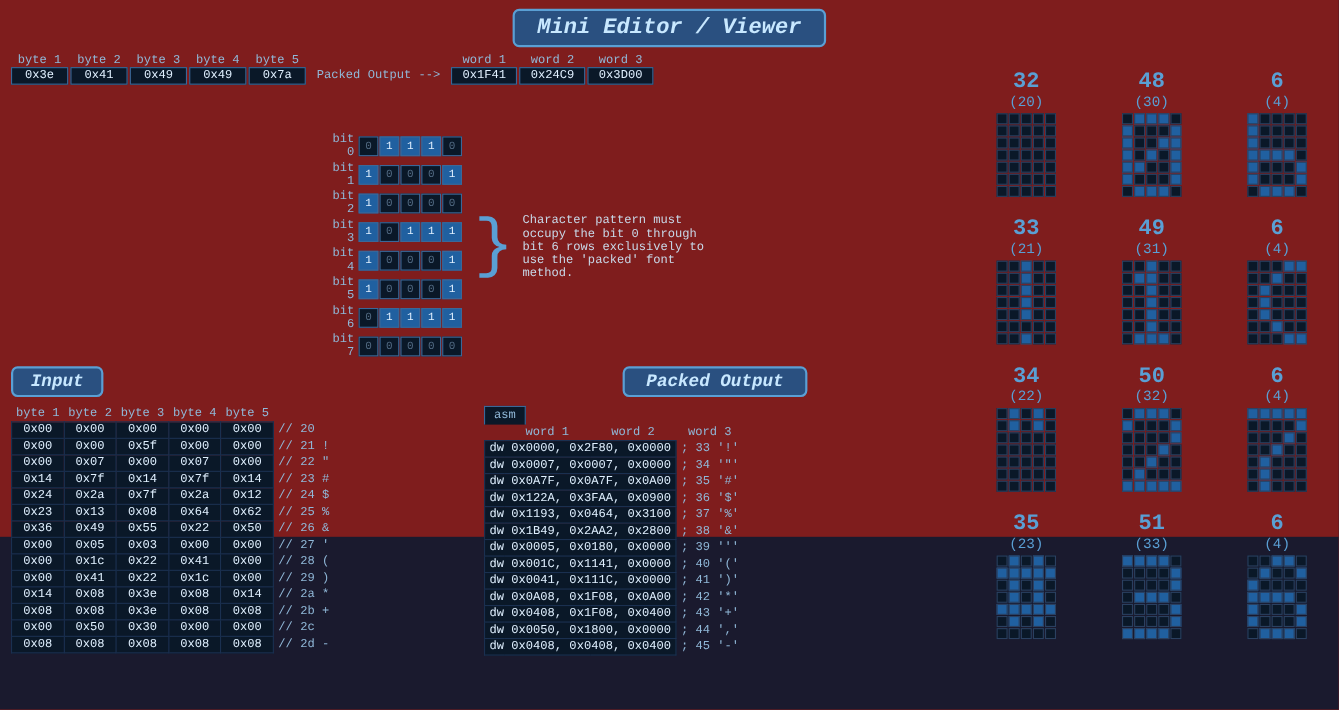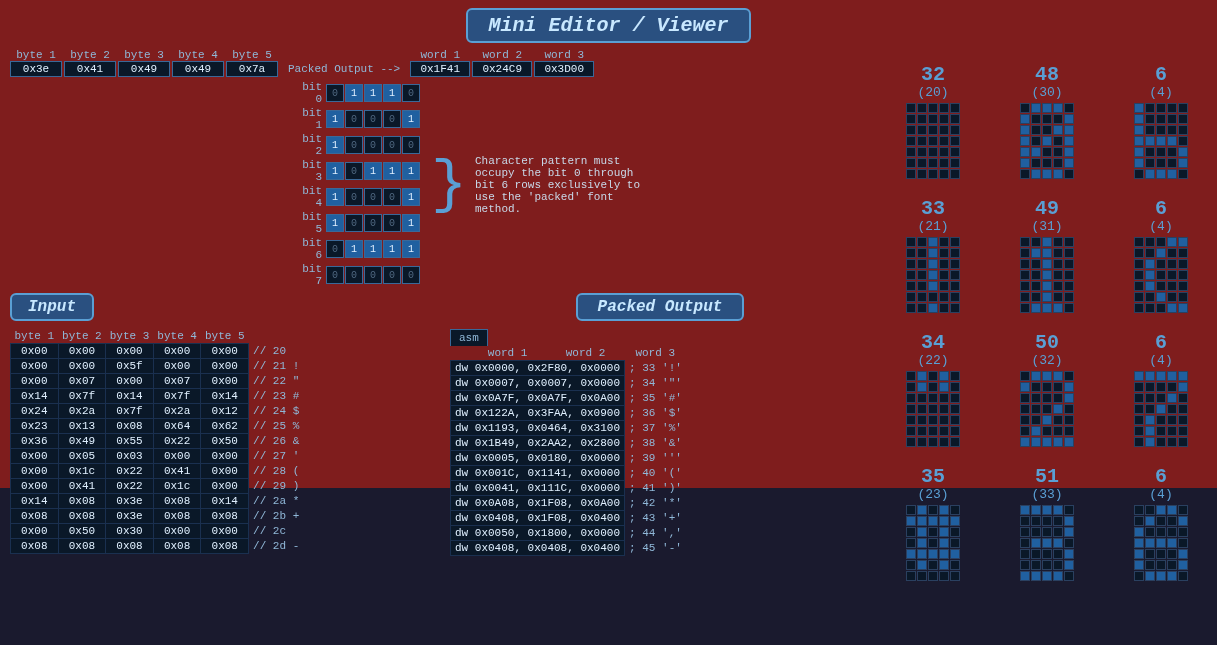--- a/index.html
+++ b/index.html
@@ -289,21 +289,21 @@
       <div class="col-group">
         <div class="word-col-label">word 2</div>
     <div class="word-val-box">0x24C9</div>
       </div>
       <div class="col-group">
         <div class="word-col-label">word 3</div>
     <div class="word-val-box">0x3D00</div>
       </div>
     </div>
 
-  <div style="display:flex; flex-direction:row; padding: 2px 18px 0 10px; position:relative;">
+  <div style="display:flex; flex-direction:row; padding: 2px 18px 0 10px; position:relative;margin-top:40px;">
     <div style="width:280px;"></div>
     <div class="bit-grid-section" id="bit-grid" style="margin-left:0;">
     <div class="bit-row">
           <span class="bit-row-label">bit 0</span>
           <div class="bit-cell off">0</div>
           <div class="bit-cell on">1</div>
           <div class="bit-cell on">1</div>
           <div class="bit-cell on">1</div>
           <div class="bit-cell off">0</div>
         </div>
@@ -363,21 +363,21 @@
           <div class="bit-cell off">0</div>
           <div class="bit-cell off">0</div>
         </div>
       </div>
     <div class="annotation-area">
       <span class="brace">}</span>
       <div class="annotation-text">Character pattern must occupy the bit 0 through bit 6 rows exclusively to use the 'packed' font method.</div>
     </div>
   </div>
 
-  <div style="display:flex; flex-direction:row; padding: 4px 10px; gap:10px; position:relative;">
+  <div style="display:flex; flex-direction:row; padding: 4px 10px; position:relative;">
 
     <div style="width:430px;">
       <div style="margin-bottom:4px;">
         <span class="section-badge">Input</span>
       </div>
       <table class="data-table" id="input-table">
       <thead>
             <tr>
               <th>byte 1</th>
               <th>byte 2</th>

